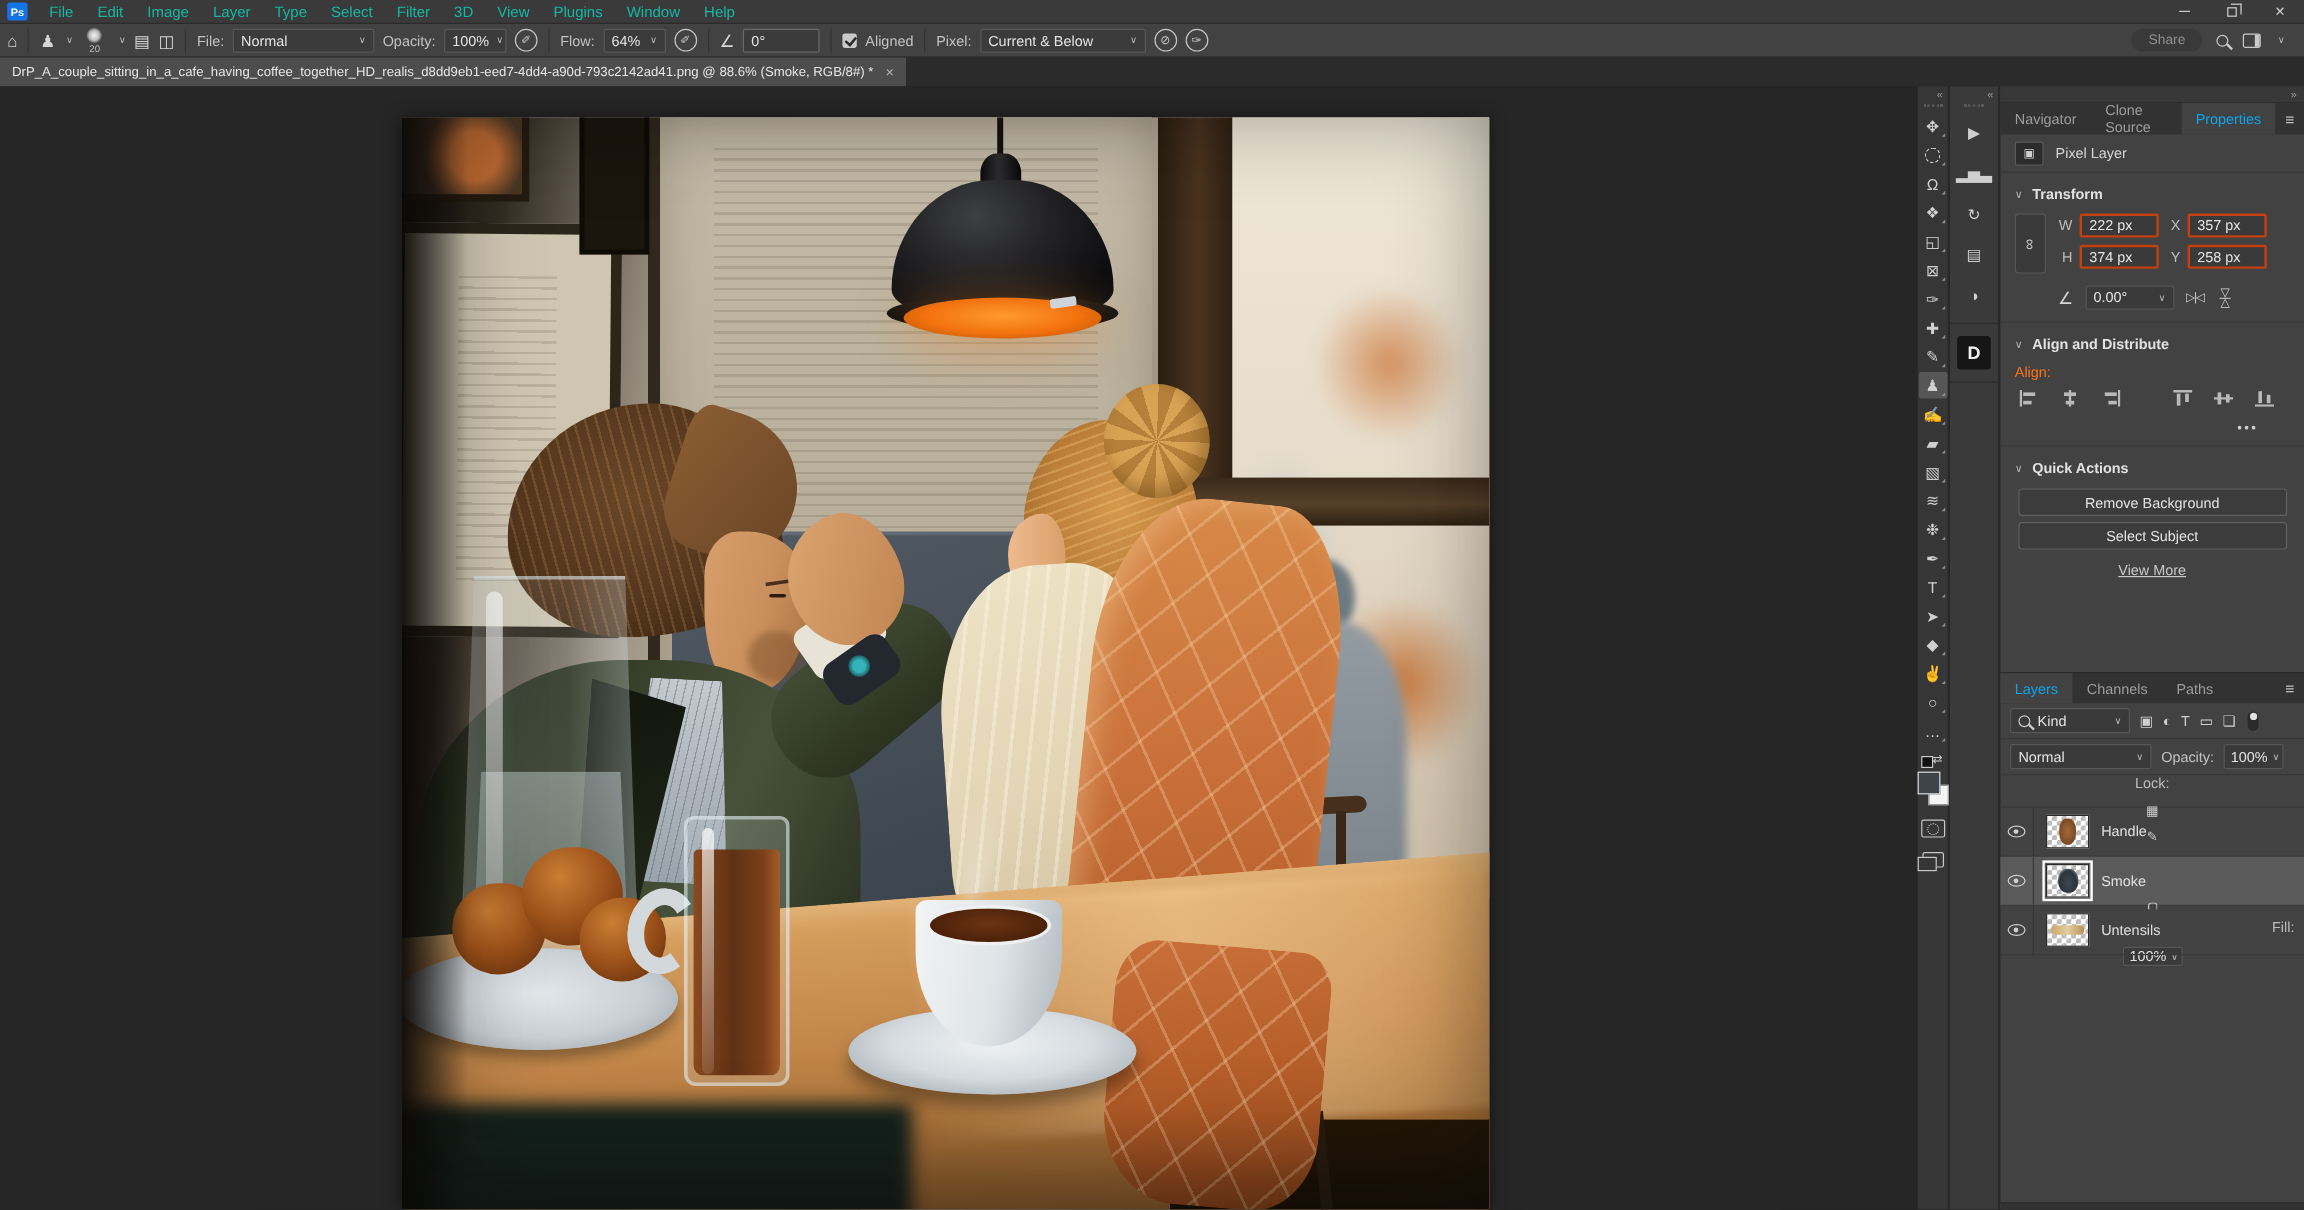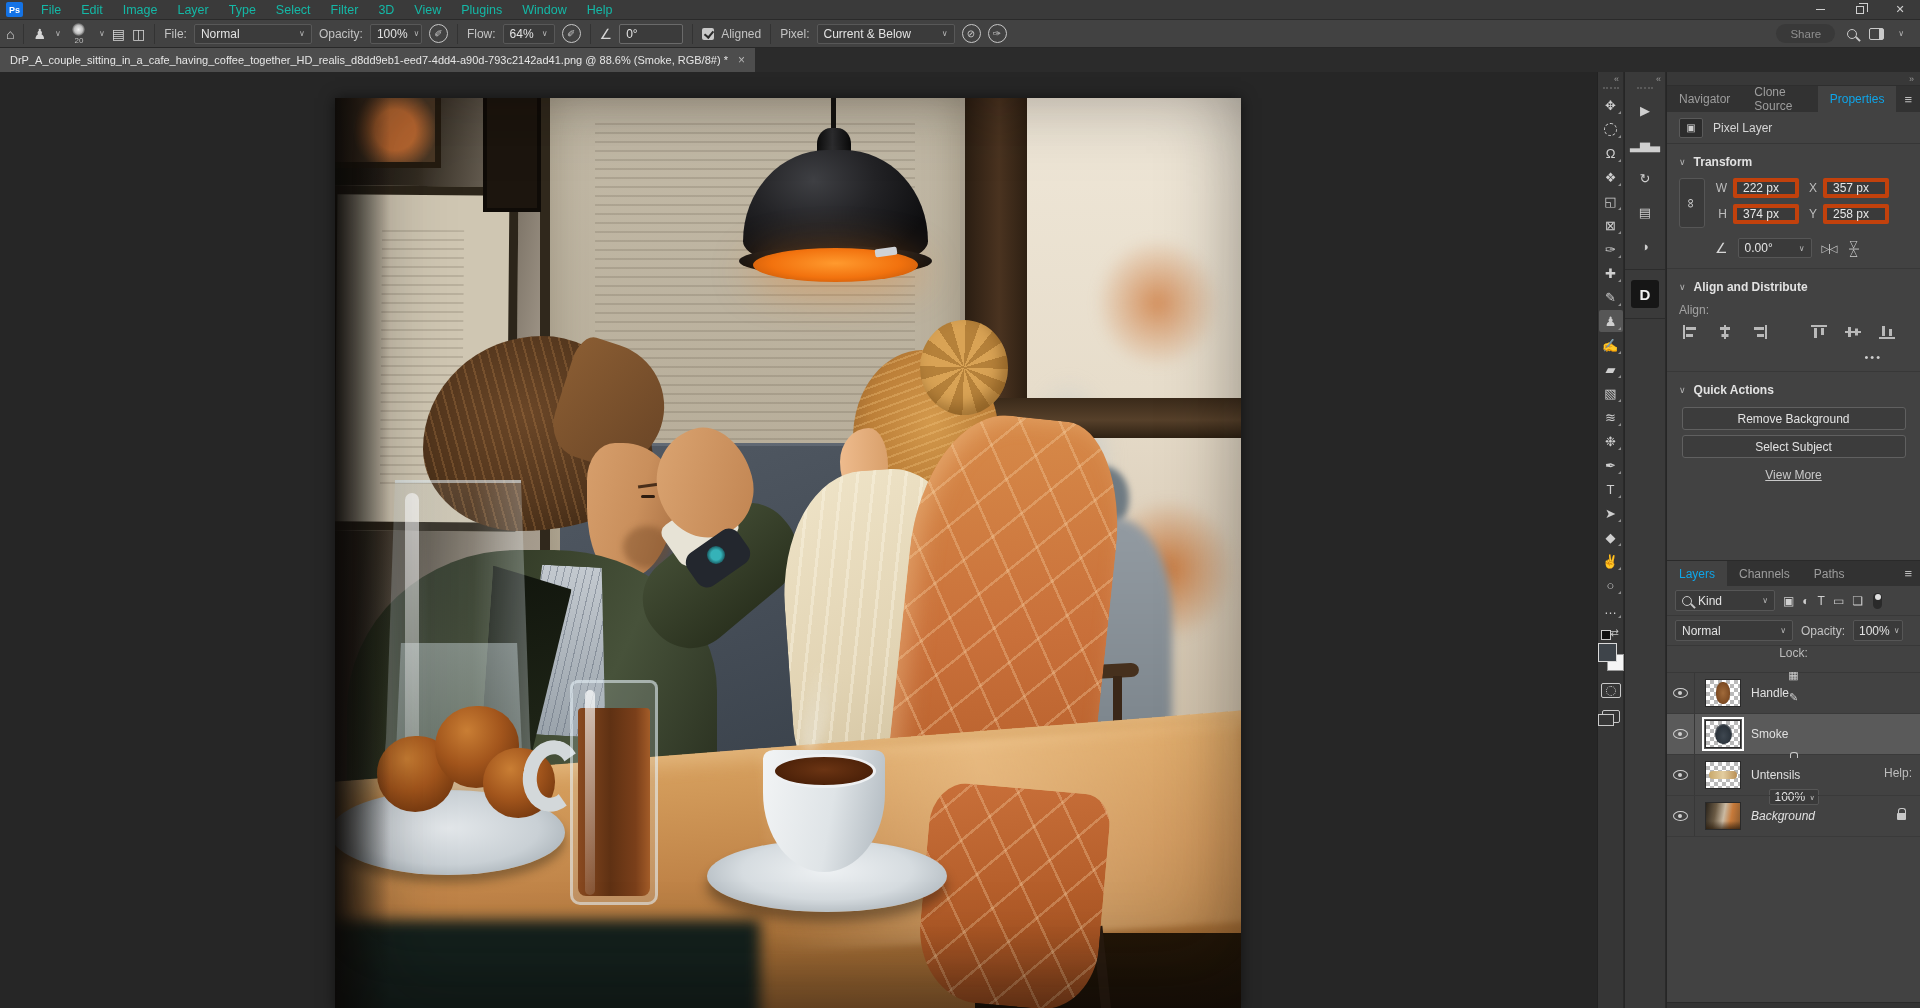--- a/index.html
+++ b/index.html
@@ -166,26 +166,26 @@
   .pixelthumb{width:24px;height:20px;background:#2c2c2c;border:1px solid #5a5a5a;border-radius:2px;display:flex;align-items:center;justify-content:center;font-size:10px;color:#cfcfcf;}
   .sec{padding:6px 12px 8px;border-bottom:1px solid #383838;}
   .sec-head{display:flex;align-items:center;gap:8px;height:24px;color:#e2e2e2;font-weight:bold;font-size:12px;}
   .sec-chev{color:#b5b5b5;font-size:9px;font-weight:normal;}
   .tgrid{display:flex;gap:10px;margin-top:4px;}
   .linkbox{width:26px;height:50px;background:#3a3a3a;border:1px solid #565656;border-radius:3px;display:flex;align-items:center;justify-content:center;color:#cfcfcf;}
   .linkbox span{display:inline-block;transform:rotate(90deg);font-size:13px;}
   .trows{flex:1;display:flex;flex-direction:column;gap:6px;}
   .trow{display:flex;align-items:center;gap:6px;}
   .tlab{width:12px;color:#bdbdbd;text-align:right;}
-  .tfield{width:66px;height:20px;background:#3a3a3a;border:4px solid #c2410c;border-radius:2px;display:flex;align-items:center;padding:0 6px;color:#e6e6e6;}
+  .tfield{width:66px;height:20px;background:#3a3a3a;border:2px solid #c2410c;border-radius:2px;display:flex;align-items:center;padding:0 6px;color:#e6e6e6;}
   .arow{display:flex;align-items:center;gap:10px;margin:10px 0 2px 36px;}
   .anglefield{width:74px;height:20px;background:#3a3a3a;border:1px solid #565656;border-radius:2px;display:flex;align-items:center;padding:0 6px;color:#e6e6e6;gap:6px;}
   .flip{color:#cfcfcf;font-size:10px;letter-spacing:-1px;}
   .flipv{display:inline-block;transform:rotate(90deg);}
-  .align-label{color:#a3a3a3;margin:4px 0 6px;}
+  .align-label{color:#f97316;margin:4px 0 6px;}
   .alrow{display:flex;gap:18px;align-items:center;padding:2px 4px;}
   .al{display:block;} .al rect{fill:#b9b9b9;} .al line{stroke:#b9b9b9;stroke-width:2;}
   .al-more{display:flex;justify-content:flex-end;color:#cfcfcf;letter-spacing:2px;margin:10px 26px 0 0;font-size:11px;}
   .qbtn{display:block;width:224px;height:23px;margin:5px auto;background:#3c3c3c;border:1px solid #606060;border-radius:3px;
     color:#e3e3e3;font-size:12px;display:flex;align-items:center;justify-content:center;}
   .viewmore{text-align:center;margin:10px 0 4px;}
   .viewmore span{color:#c9c9c9;text-decoration:underline;font-size:12px;}
   .pspacer{flex:0 0 66px;}
 
   .ltabs{height:26px;background:#323232;display:flex;align-items:stretch;font-size:12px;color:#9d9d9d;border-top:1px solid #2a2a2a;}
@@ -576,21 +576,21 @@
         </span>
       </div>
 
       <div class="llock">
         <span>Lock:</span>
         <span class="lockico">▦</span>
         <span class="lockico">✎</span>
         <span class="lockico">✥</span>
         <span class="lockico">▭</span>
         <span class="padlock"></span>
-        <span style="margin-left:auto">Help:</span>
+        <span style="margin-left:auto">Fill:</span>
         <span class="smallbox">
           <span>100%</span>
           <span class="chev">∨</span>
         </span>
       </div>
 
       <div class="lrow">
         <span class="eyecell">
             <span class="eye"></span>
           </span>
@@ -604,25 +604,17 @@
         <span class="lthumb t-smoke"></span>
         <span class="lname">Smoke</span>
       </div>
       <div class="lrow">
         <span class="eyecell">
             <span class="eye"></span>
           </span>
         <span class="lthumb t-utensils"></span>
         <span class="lname">Untensils</span>
       </div>
-      <div class="lrow">
-        <span class="eyecell">
-            <span class="eye"></span>
-          </span>
-        <span class="lthumb t-bg"></span>
-        <span class="lname italic">Background</span>
-        <span class="padlock rowlock"></span>
-      </div>
 
       <div class="lfooter"></div>
     </div>
   </div>
 </div>
 
 </body></html>

